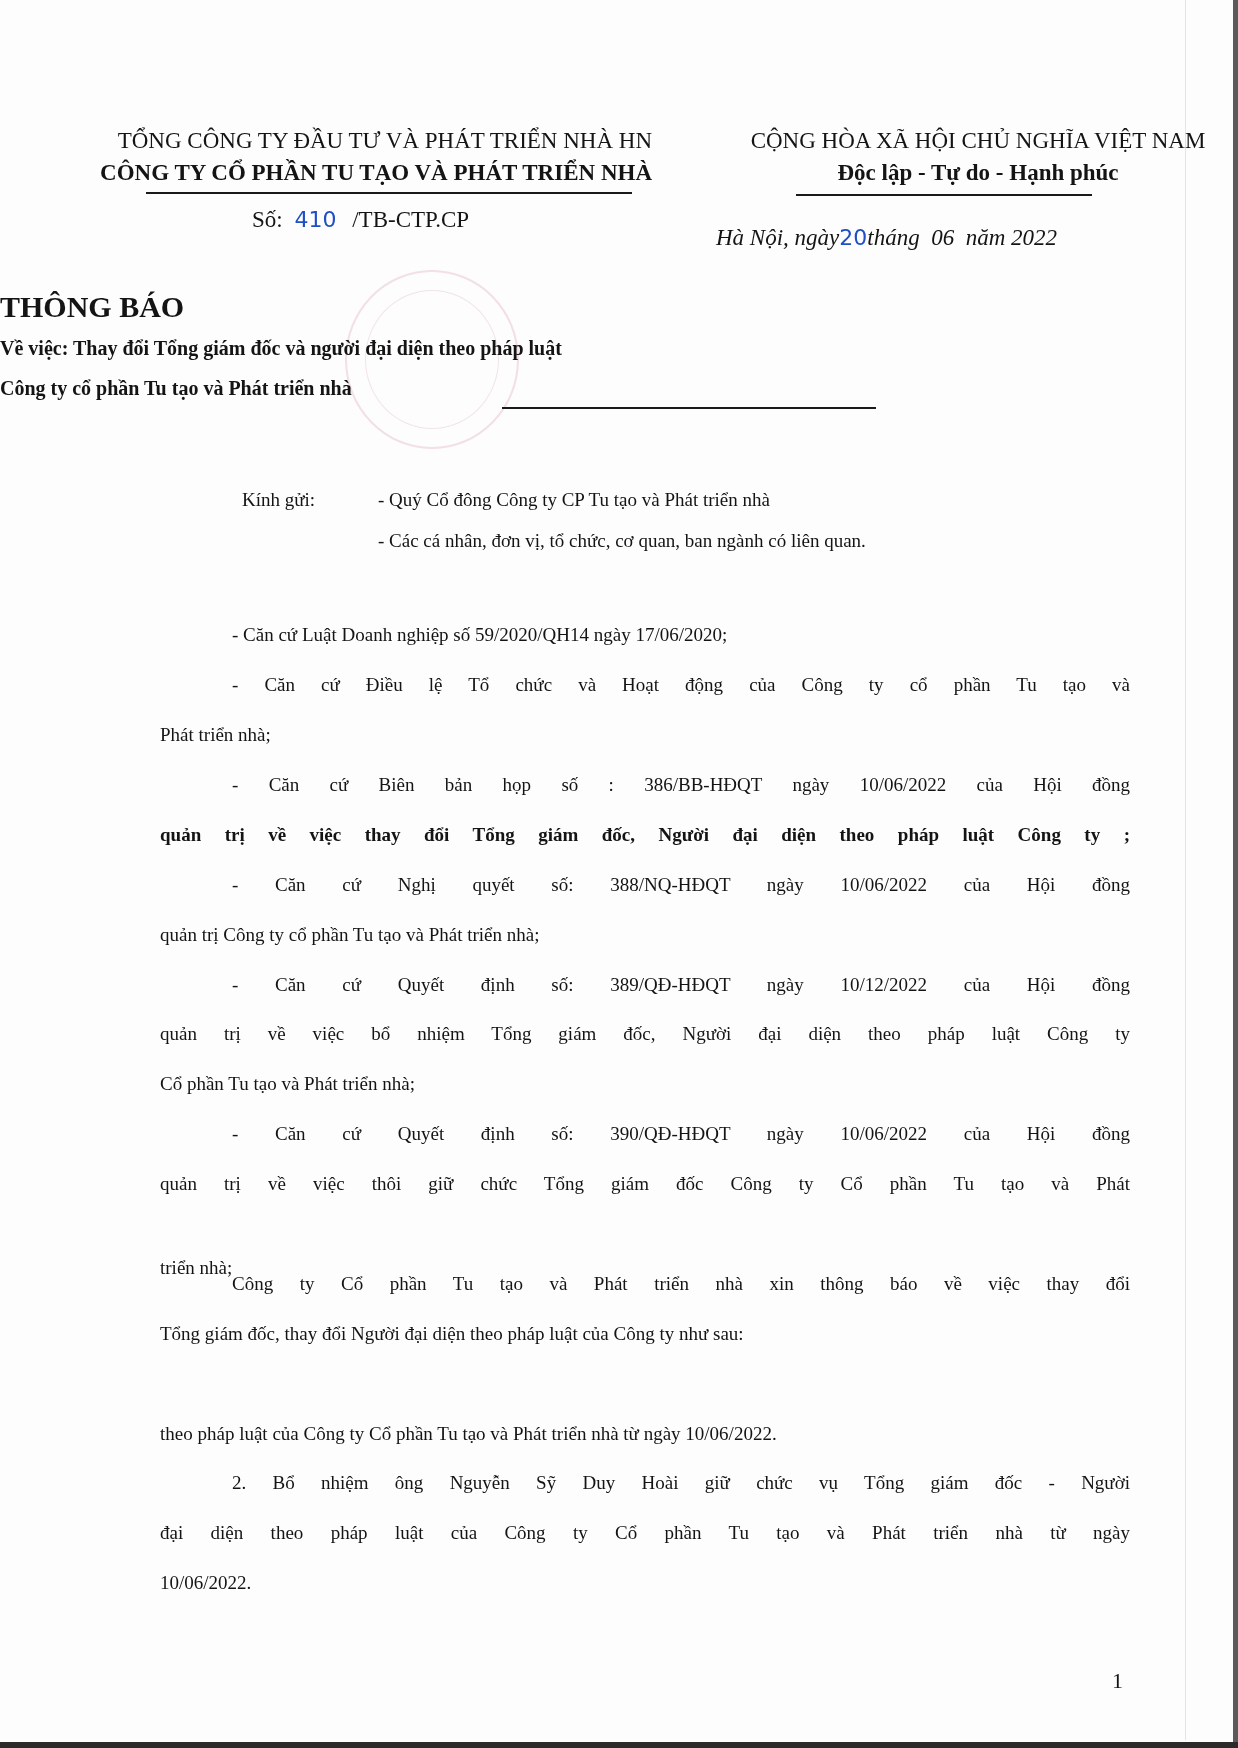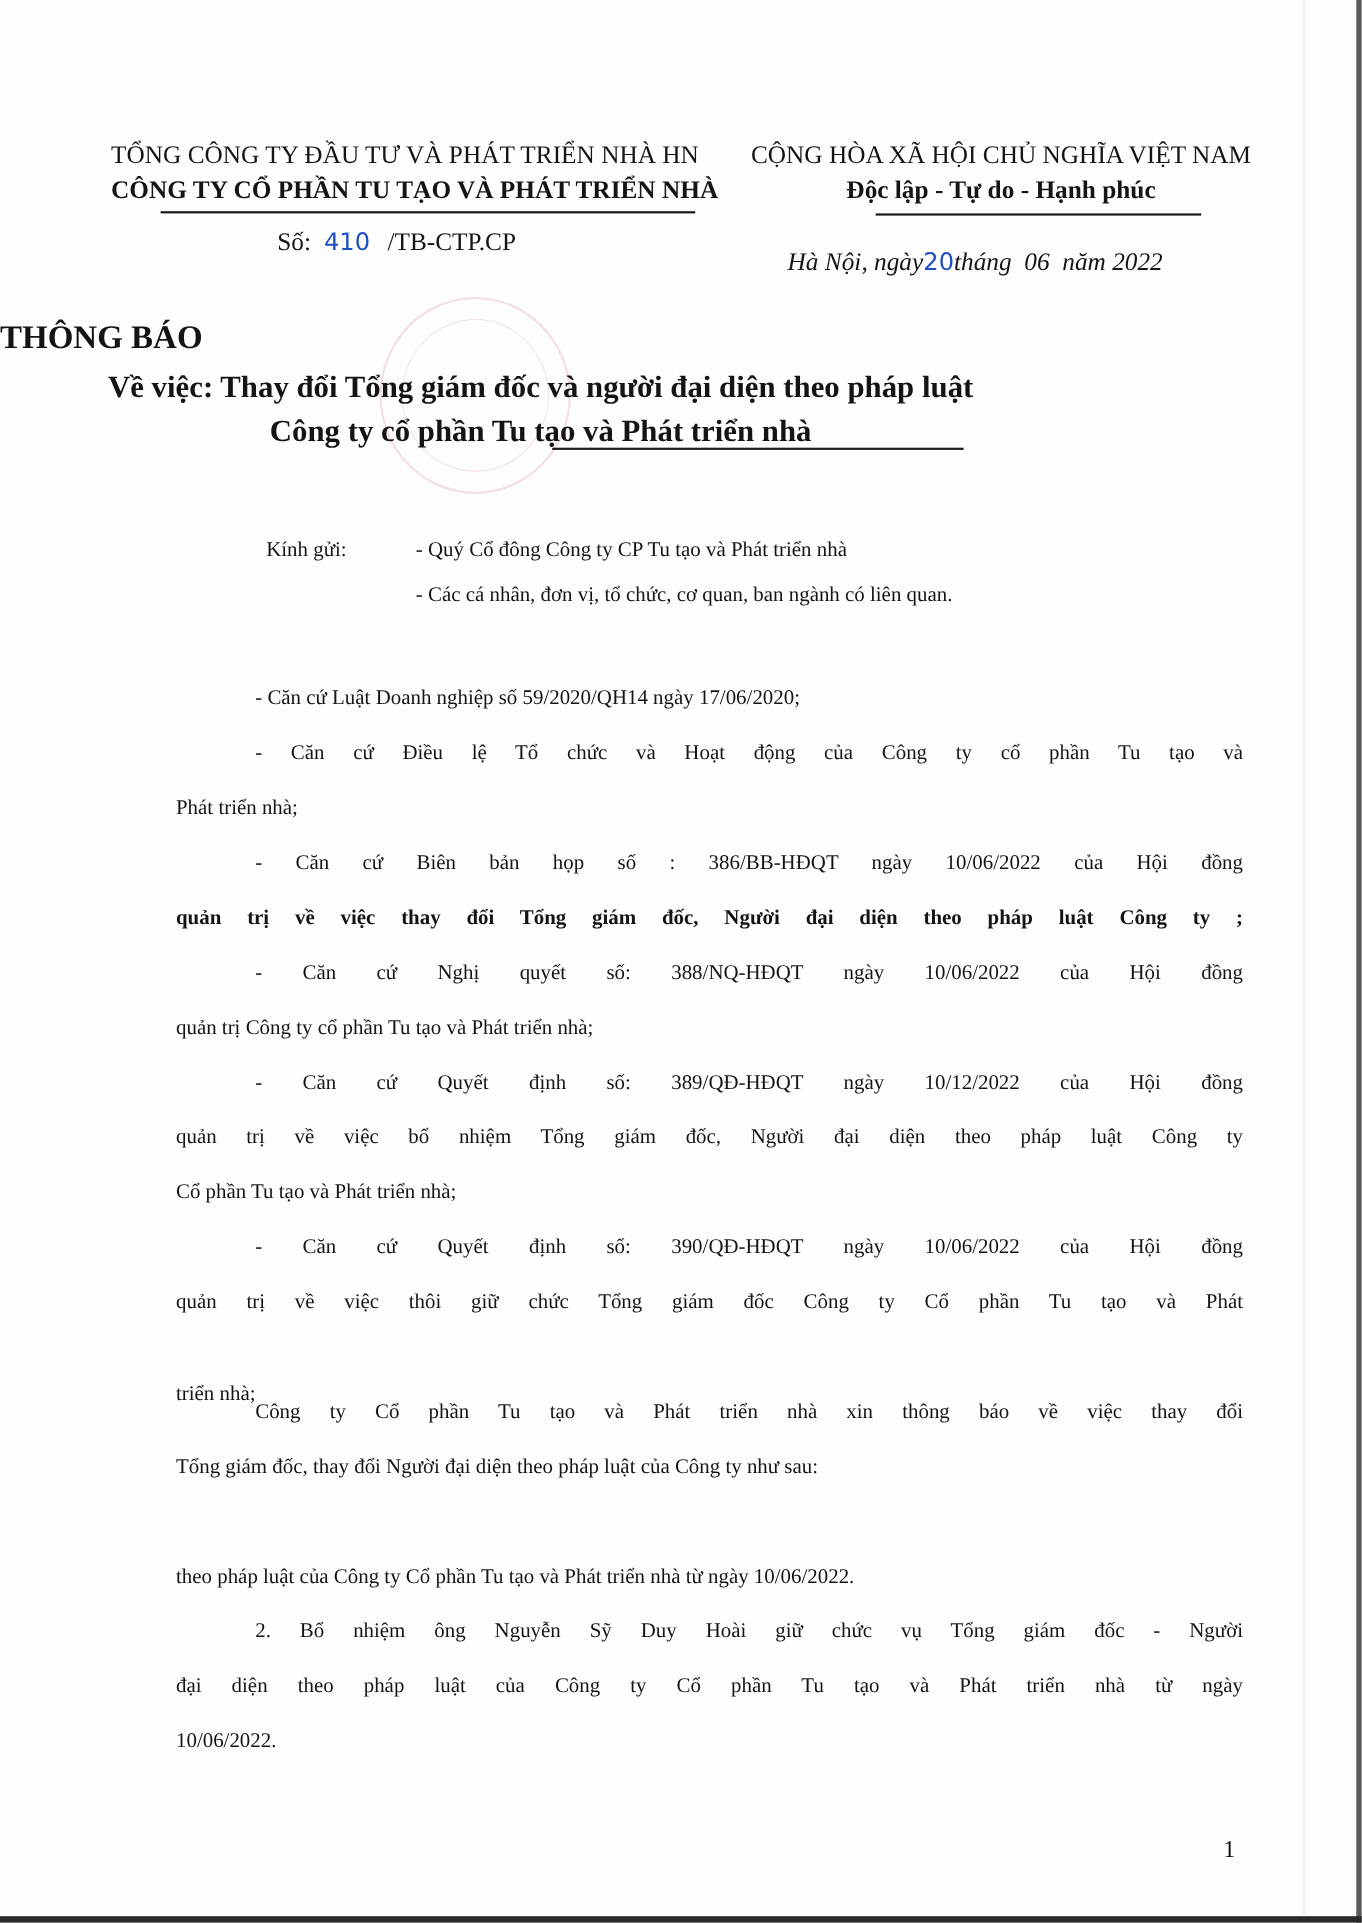--- a/index.html
+++ b/index.html
@@ -15,29 +15,29 @@
   .bottom-edge { position: absolute; left: 0; bottom: 0; width: 1238px; height: 6px; background: #2a2a2a; }
   .stamp {
     position: absolute; left: 345px; top: 270px; width: 170px; height: 175px;
     border: 2px solid rgba(220,170,180,0.35); border-radius: 50%;
   }
   .stamp::after {
     content: ""; position: absolute; left: 18px; top: 18px; right: 18px; bottom: 18px;
     border: 1px solid rgba(220,170,180,0.3); border-radius: 50%;
   }
   .abs { position: absolute; white-space: nowrap; }
-  .left-org { left: 101px; width: 570px; text-align: left; }
-  .right-org { left: 656px; width: 508px; text-align: center; }
+  .left-org { left: 82px; width: 570px; text-align: right; }
+  .right-org { left: 724px; width: 508px; text-align: center; }
   .h21 { font-size: 23px; line-height: 28px; }
   .bold { font-weight: bold; }
   .rule { position: absolute; height: 2px; background: #1a1a1a; }
   .ink { color: #1f4fc4; font-family: "DejaVu Sans", sans-serif; font-size: 22px; }
   .italic { font-style: italic; }
   .title { left: 0; width: 1238px; text-align: left; font-size: 30px; font-weight: bold; top: 290px; }
-  .subtitle { left: 0; width: 983px; text-align: center; font-size: 28px; font-weight: bold; }
+  .subtitle { left: 0; width: 983px; font-size: 20px; font-weight: bold; }
   .body-line { font-size: 19px; line-height: 30px; left: 160px; width: 970px; }
   .justify { text-align: justify; text-align-last: justify; }
   .indent { left: 232px; width: 898px; }
   .page-num { left: 1112px; top: 1668px; font-size: 22px; }
 </style>
 </head>
 <body>
 
 <div class="page">
   <div class="stamp"></div>

